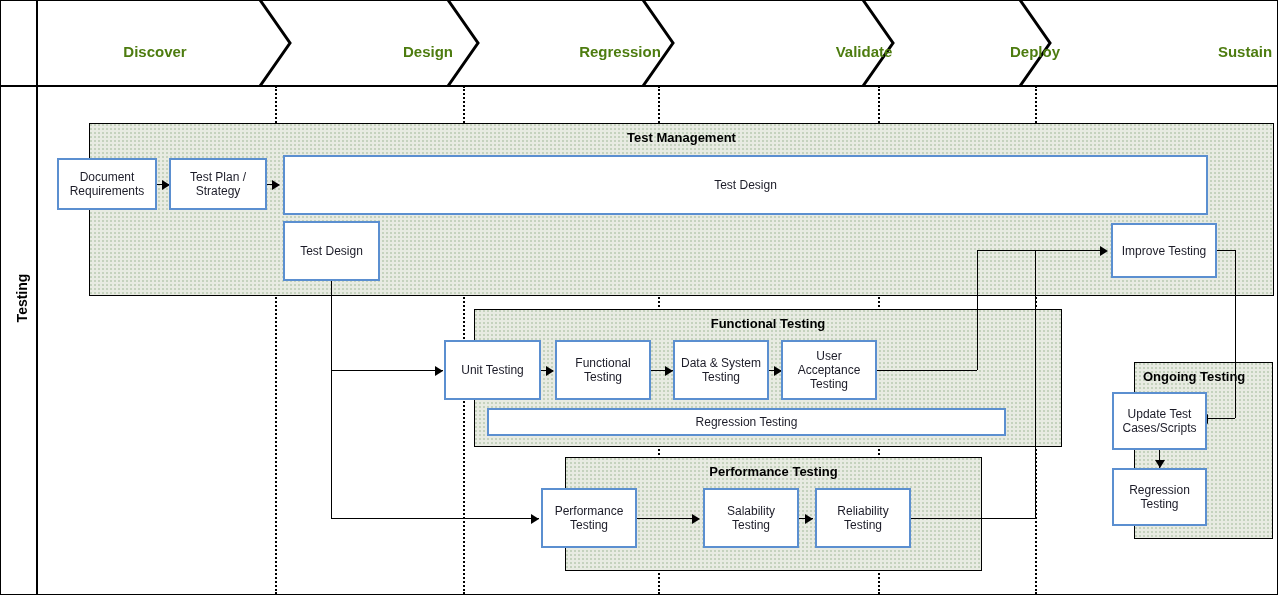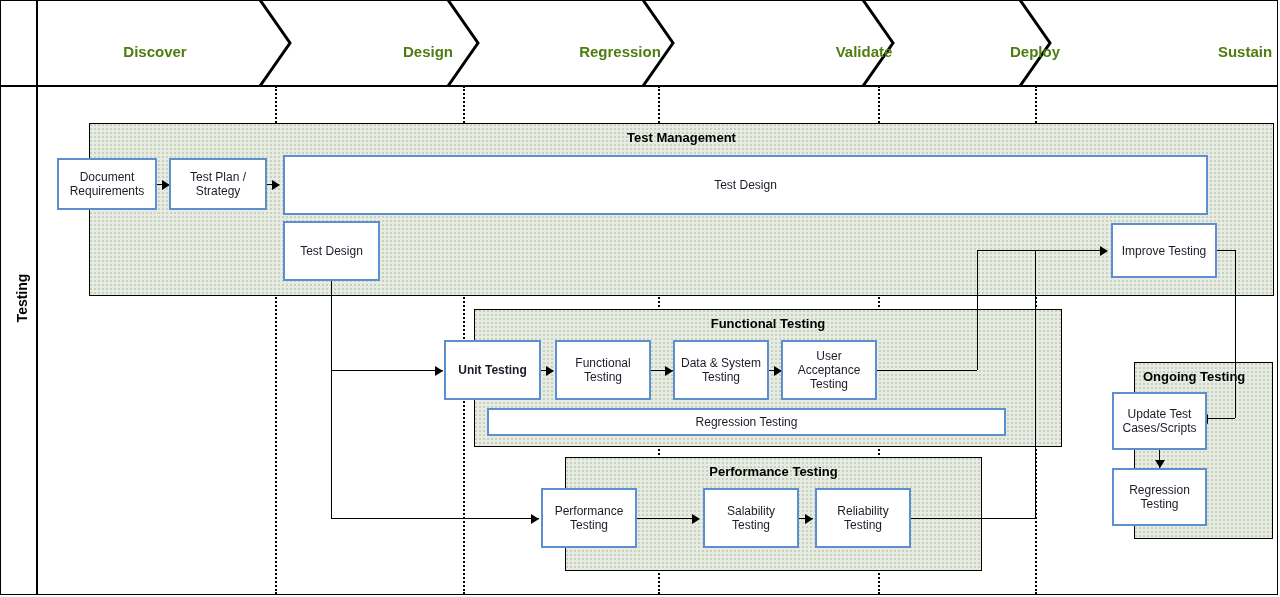--- a/index.html
+++ b/index.html
@@ -251,21 +251,21 @@
   <div class="box" style="left:57px; top:158px; width:100px; height:52px;">Document Requirements</div>
 
   <div class="box" style="left:169px; top:158px; width:98px; height:52px;">Test Plan / Strategy</div>
 
   <div class="box" style="left:283px; top:155px; width:925px; height:60px;">Test Design</div>
 
   <div class="box" style="left:283px; top:221px; width:97px; height:60px;">Test Design</div>
 
   <div class="box" style="left:1111px; top:223px; width:106px; height:55px;">Improve Testing</div>
 
-  <div class="box" style="left:444px; top:340px; width:97px; height:60px;font-weight:bold;">Unit Testing</div>
+  <div class="box" style="left:444px; top:340px; width:97px; height:60px;">Unit Testing</div>
 
   <div class="box" style="left:555px; top:340px; width:96px; height:60px;">Functional Testing</div>
 
   <div class="box" style="left:673px; top:340px; width:96px; height:60px;">Data &amp; System Testing</div>
 
   <div class="box" style="left:781px; top:340px; width:96px; height:60px;">User Acceptance Testing</div>
 
   <div class="box" style="left:487px; top:408px; width:519px; height:28px;">Regression Testing</div>
 
   <div class="box" style="left:541px; top:488px; width:96px; height:60px;">Performance Testing</div>

